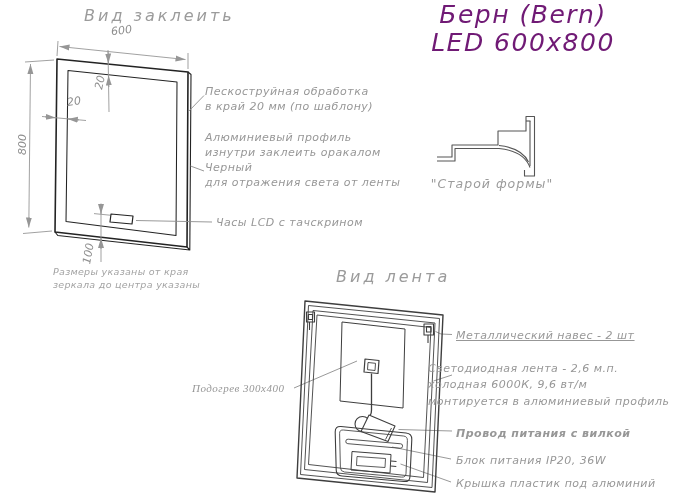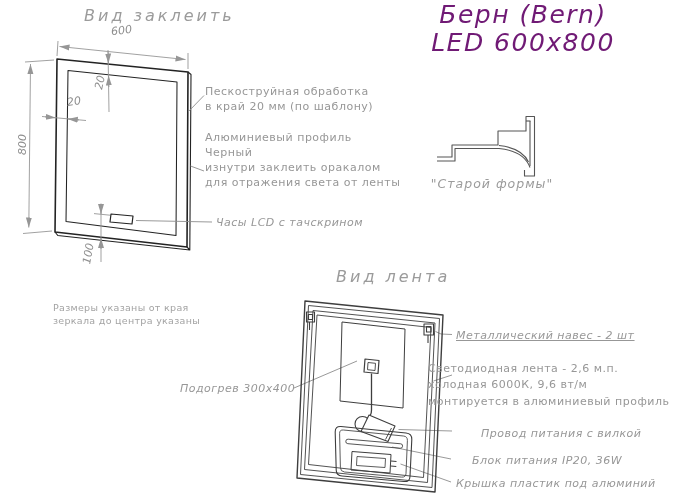--- a/index.html
+++ b/index.html
@@ -7,22 +7,22 @@
     position:relative;width:700px;height:495px;background:#ffffff;overflow:hidden;
     font-family:"DejaVu Sans",sans-serif;
   }
   .canvas svg{position:absolute;left:0;top:0;}
   .txt{position:absolute;white-space:nowrap;font-style:italic;}
   .view-label{font-size:16px;color:#9b9b9b;letter-spacing:3px;}
   .title-block{position:absolute;left:413px;top:1px;width:220px;text-align:center;
     font-style:italic;color:#701a75;font-size:25px;line-height:28px;letter-spacing:1.5px;font-weight:300;}
   .dim{font-size:11px;color:#8f8f8f;transform-origin:center;}
   .ann{font-size:11px;color:#979797;letter-spacing:0.5px;line-height:15px;}
-  .ann-block{position:absolute;font-size:11px;color:#979797;letter-spacing:0.5px;line-height:15px;white-space:nowrap;}
-  .note{font-size:9.5px;color:#a3a3a3;line-height:13px;letter-spacing:0.3px;margin-top:36px;}
+  .ann-block{position:absolute;font-style:italic;font-size:11px;color:#979797;letter-spacing:0.5px;line-height:15px;white-space:nowrap;}
+  .note{font-size:9.5px;color:#a3a3a3;line-height:13px;letter-spacing:0.3px;}
   .caption{font-size:12.5px;color:#9b9b9b;letter-spacing:1px;}
   .watermark{position:absolute;right:2px;top:458px;font-size:19px;font-weight:700;
     color:#b1b1b1;letter-spacing:0.5px;text-shadow:0 0 2px #ffffff,0 1px 2px #ffffff;font-style:normal;}
 </style>
 </head>
 <body>
 
 <div class="canvas">
 
   <svg width="700" height="495" viewBox="0 0 700 495">
@@ -144,38 +144,38 @@
     <div>зеркала до центра указаны</div>
   </div>
 
   <div class="ann-block" style="left:205px;top:84px;">
     <div>Пескоструйная обработка</div>
     <div>в край 20 мм (по шаблону)</div>
   </div>
 
   <div class="ann-block" style="left:205px;top:130px;">
     <div>Алюминиевый профиль</div>
+    <div>изнутри заклеить оракалом</div>
     <div>Черный</div>
-    <div>изнутри заклеить оракалом</div>
     <div>для отражения света от ленты</div>
   </div>
 
   <div class="txt ann" style="left:216px;top:215px;">Часы LCD с тачскрином</div>
 
   <div class="txt caption" style="left:428px;top:176px;width:128px;text-align:center;">"Старой формы"</div>
 
   <div class="txt view-label" style="left:336px;top:267px;">Вид лента</div>
 
-  <div class="txt ann" style="left:180px;top:381px;">Подогрев 300x400</div>
+  <div class="txt ann" style="left:192px;top:381px;font-family:Liberation Serif, serif;">Подогрев 300x400</div>
   <div class="txt ann" style="left:456px;top:328px;text-decoration:underline;">Металлический навес - 2 шт</div>
 
   <div class="ann-block" style="left:428px;top:361px;line-height:16.3px;">
     <div>Светодиодная лента - 2,6 м.п.</div>
     <div>холодная 6000К, 9,6 вт/м</div>
     <div>монтируется в алюминиевый профиль</div>
   </div>
 
-  <div class="txt ann" style="left:481px;top:426px;">Провод питания с вилкой</div>
-  <div class="txt ann" style="left:472px;top:453px;text-align:center;">Блок питания IP20, 36W</div>
+  <div class="txt ann" style="left:456px;top:426px;font-weight:bold;">Провод питания с вилкой</div>
+  <div class="txt ann" style="left:456px;top:453px;text-align:center;">Блок питания IP20, 36W</div>
   <div class="txt ann" style="left:456px;top:476px;">Крышка пластик под алюминий</div>
 
 
 </div>
 
 </body></html>

